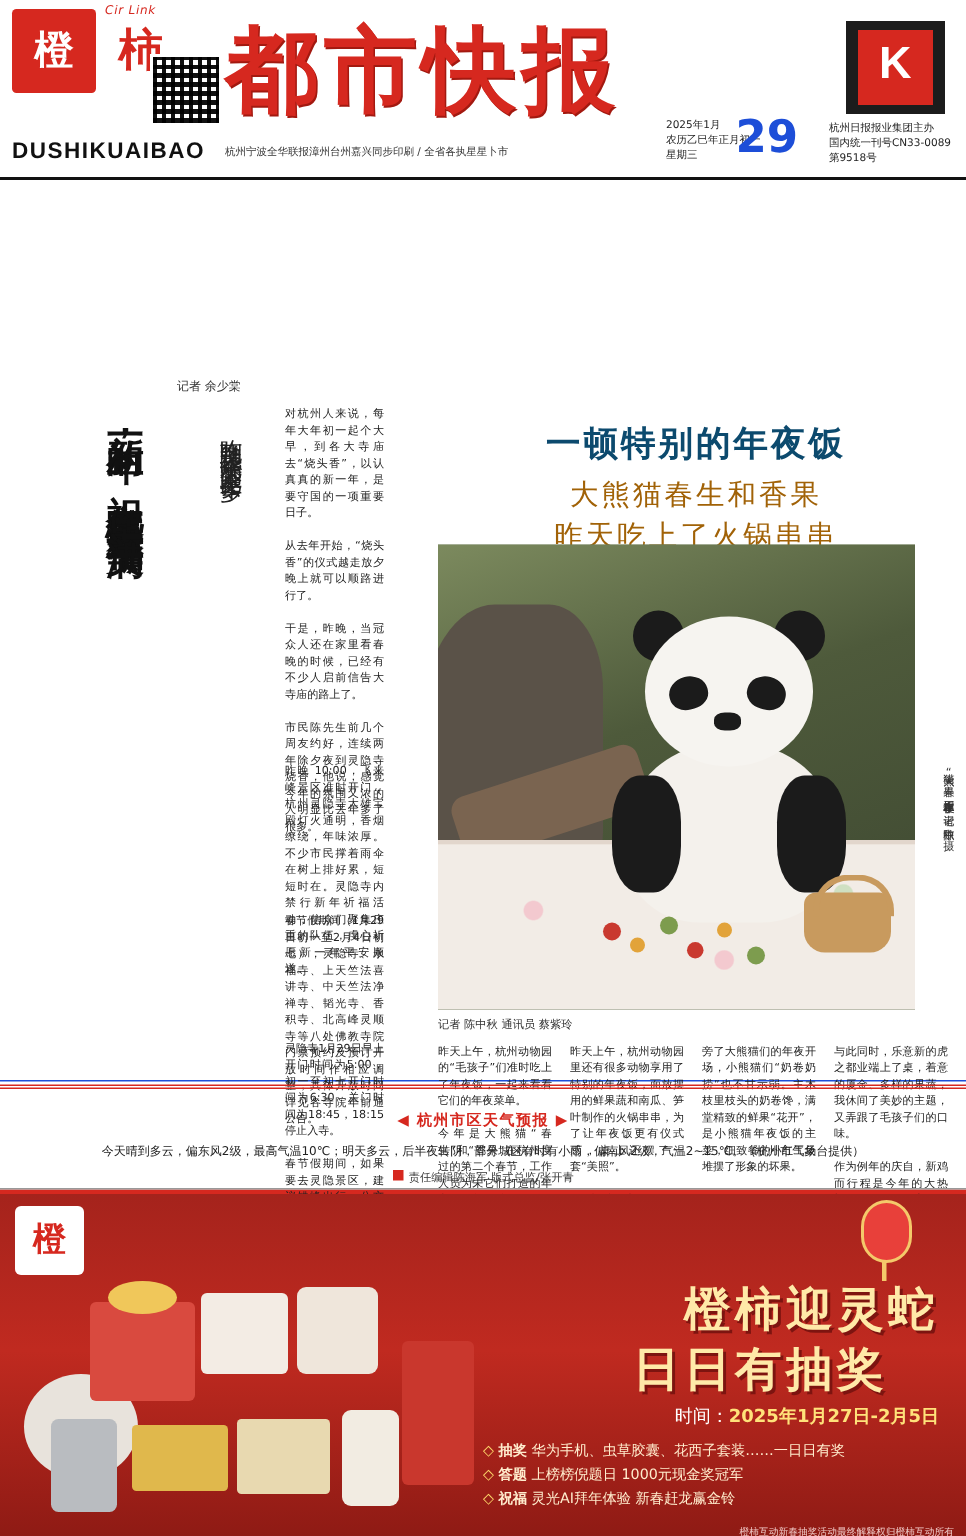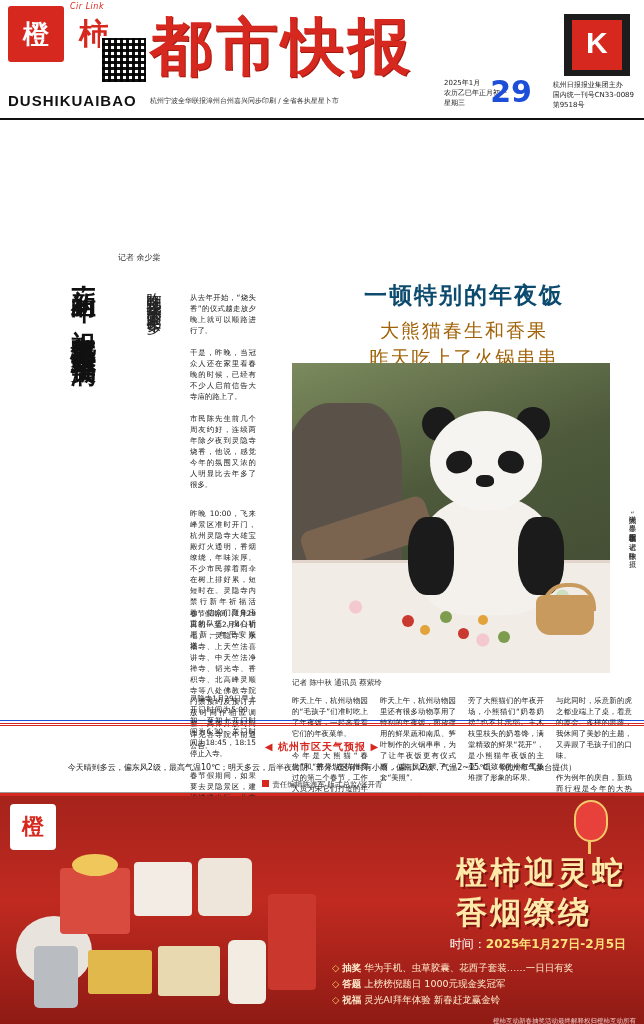--- a/index.html
+++ b/index.html
@@ -84,21 +84,21 @@
   .ad-logo{position:absolute;left:10px;top:8px;width:46px;height:46px;background:#fff;border-radius:4px;}
   .ad-logo span{display:block;text-align:center;line-height:46px;font-size:22px;font-weight:bold;color:#d6281f;}
   .lantern{position:absolute;right:36px;top:4px;width:30px;height:38px;background:#e8403a;border-radius:50%/42%;border:2px solid #f4c96a;}
   .lantern:after{content:"";position:absolute;left:12px;top:38px;width:3px;height:14px;background:#f4c96a;}
   .ad-gift{position:absolute;left:16px;top:58px;width:300px;height:160px;}
   .gbox{position:absolute;border-radius:4px;}
   .ad-title1{position:absolute;right:18px;top:56px;font-size:31px;font-weight:bold;color:#ffe9a8;letter-spacing:3px;text-shadow:2px 2px 0 #7d1410;}
   .ad-title2{position:absolute;right:52px;top:96px;font-size:31px;font-weight:bold;color:#ffe9a8;letter-spacing:3px;text-shadow:2px 2px 0 #7d1410;}
   .ad-time{position:absolute;right:18px;top:140px;font-size:12px;color:#fff;}
   .ad-time b{color:#ffe27a;}
-  .ad-list{position:absolute;right:12px;top:164px;width:300px;font-size:9.5px;color:#ffeccd;line-height:16px;}
+  .ad-list{position:absolute;right:22px;top:164px;width:300px;font-size:9.5px;color:#ffeccd;line-height:16px;}
   .ad-list .dot{color:#ffd96a;margin-right:3px;}
   .ad-foot{position:absolute;right:8px;bottom:2px;font-size:6.5px;color:#f0c9c6;}
 
   .divider-red{height:3px;background:#d6281f;}
 </style>
 </head>
 <body>
 
 <div class="page">
 
@@ -136,21 +136,21 @@
 
   <div class="body-wrap">
 
     <div class="byline-top">记者 余少棠</div>
     <div class="vert-head">
       <div class="vh-main">新的一年，祝大家健康快乐幸福美满</div>
       <div class="vh-sub">昨晚到灵隐寺烧头香的人比去年多</div>
     </div>
 
     <div class="col-text col1" style="left:190px;top:150px;">
-      <br><br>
+      <span>对杭州人来说，每年大年初一起个大早，到各大寺庙去“烧头香”，以认真真的新一年，是要守国的一项重要日子。</span><br><br>
       <span>从去年开始，“烧头香”的仪式越走放夕晚上就可以顺路进行了。</span><br><br>
       <span>干是，昨晚，当冠众人还在家里看春晚的时候，已经有不少人启前信告大寺庙的路上了。</span><br><br>
       <span>市民陈先生前几个周友约好，连续两年除夕夜到灵隐寺烧香，他说，感觉今年的氛围又浓的人明显比去年多了很多。</span>
     </div>
     <div class="col-text" style="left:190px;top:388px;width:66px;">
       <span>昨晚 10:00，飞来峰景区准时开门，杭州灵隐寺大雄宝殿灯火通明，香烟缭绕，年味浓厚。不少市民撑着雨伞在树上排好累，短短时在。灵隐寺内禁行新年祈福活动，信众们聚集庄重的队伍，虔心祈愿新一年平安顺遂。</span>
     </div>
     <div class="col-text" style="left:190px;top:488px;width:66px;">
       <span>春节假期间（1月29日初一至2月4日初七），灵隐寺、永福寺、上天竺法喜讲寺、中天竺法净禅寺、韬光寺、香积寺、北高峰灵顺寺等八处佛教寺院门票预约及预订开放时间作相应调整，具体开放时间详见各寺院年前通公告。</span>
     </div>
@@ -236,21 +236,21 @@
       <div class="gbox" style="left:118px;top:8px;width:58px;height:54px;background:#f3ece4;"></div>
       <div class="gbox" style="left:182px;top:4px;width:54px;height:58px;background:#efe6db;border-radius:6px;"></div>
       <div class="gbox" style="left:18px;top:92px;width:44px;height:62px;background:#b9bcc0;border-radius:5px;"></div>
       <div class="gbox" style="left:72px;top:96px;width:64px;height:44px;background:#e0b84c;border-radius:3px;"></div>
       <div class="gbox" style="left:142px;top:92px;width:62px;height:50px;background:#e8d9b0;border-radius:3px;"></div>
       <div class="gbox" style="left:212px;top:86px;width:38px;height:64px;background:#f2ece2;border-radius:6px;"></div>
       <div class="gbox" style="left:252px;top:40px;width:48px;height:96px;background:#c9372d;border-radius:4px;"></div>
     </div>
 
     <div class="ad-title1">橙柿迎灵蛇</div>
-    <div class="ad-title2">香烟缭绕</div>
+    <div class="ad-title2">日日有抽奖</div>
     <div class="ad-time">
       <span>时间：</span><b>2025年1月27日-2月5日</b>
     </div>
     <div class="ad-list">
       <div><span class="dot">◇</span><b>抽奖</b> <span>华为手机、虫草胶囊、花西子套装……一日日有奖</span></div>
       <div><span class="dot">◇</span><b>答题</b> <span>上榜榜倪题日 1000元现金奖冠军</span></div>
       <div><span class="dot">◇</span><b>祝福</b> <span>灵光AI拜年体验 新春赶龙赢金铃</span></div>
     </div>
     <div class="ad-foot">橙柿互动新春抽奖活动最终解释权归橙柿互动所有</div>
   </div>

